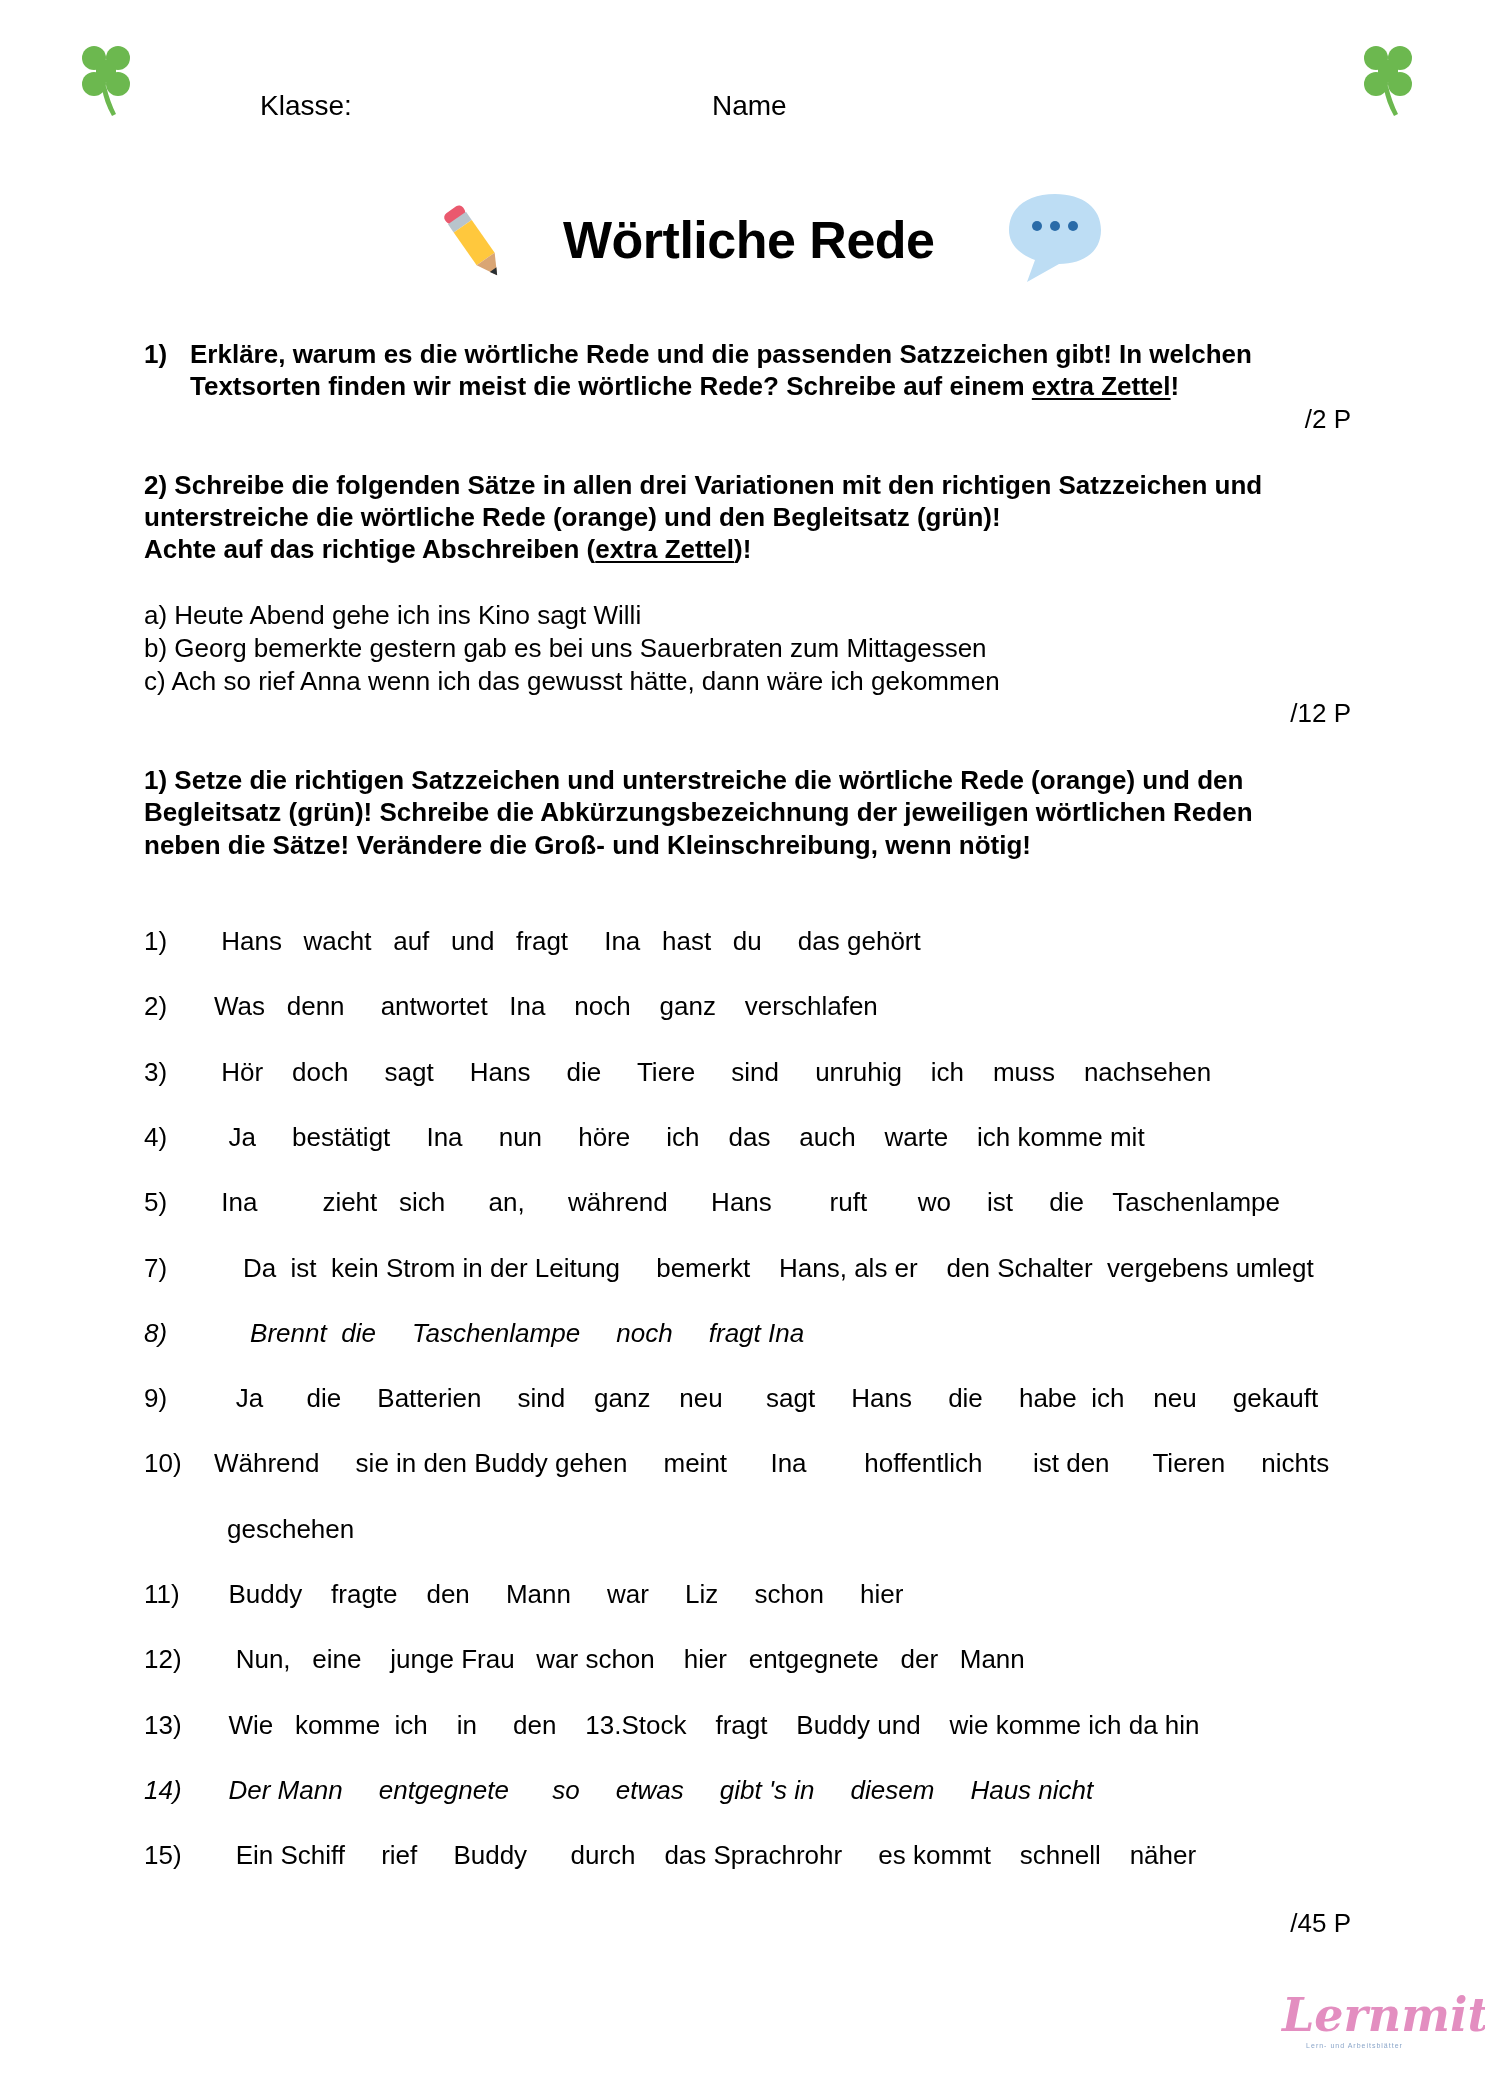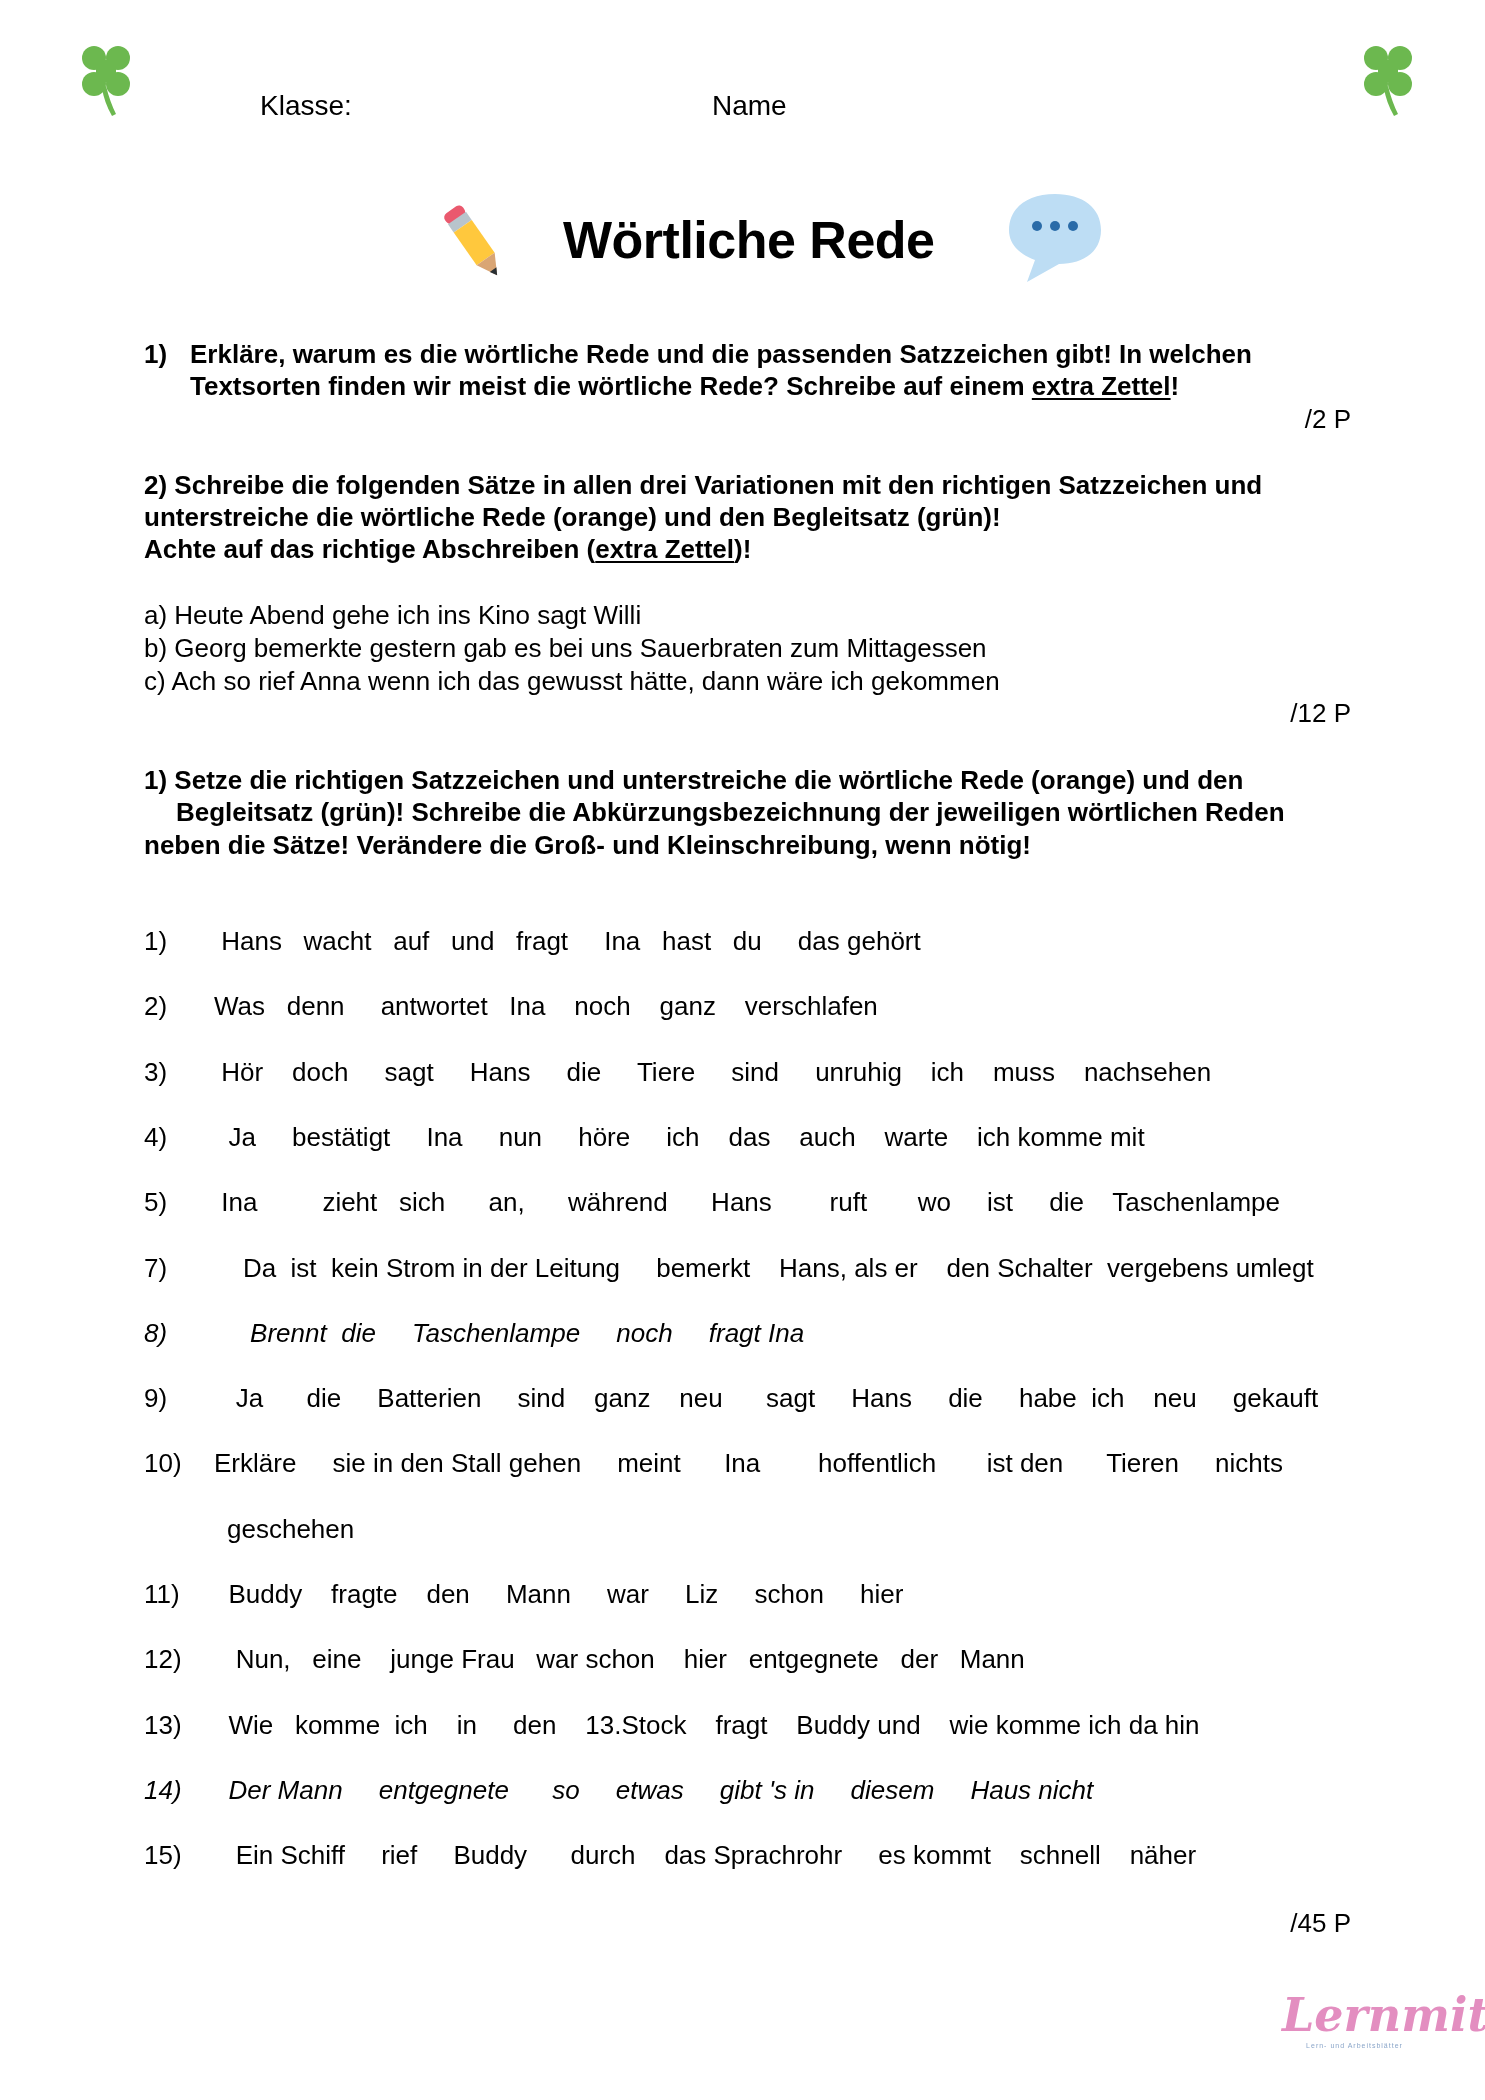--- a/index.html
+++ b/index.html
@@ -78,33 +78,33 @@
   <div class="abs line bold" style="left:144px; top:501px;">unterstreiche die wörtliche Rede (orange) und den Begleitsatz (grün)!</div>
   <div class="abs line bold" style="left:144px; top:533px;"><span>Achte auf das richtige Abschreiben (</span><span class="u">extra Zettel</span><span>)!</span></div>
   <div class="abs line" style="left:144px; top:599px;">a) Heute Abend gehe ich ins Kino sagt Willi</div>
   <div class="abs line" style="left:144px; top:632px;">b) Georg bemerkte gestern gab es bei uns Sauerbraten zum Mittagessen</div>
   <div class="abs line" style="left:144px; top:665px;">c) Ach so rief Anna wenn ich das gewusst hätte, dann wäre ich gekommen</div>
   <div class="abs score" style="right:134px; top:698px;">/12 P</div>
 </div>
 
 <div>
   <div class="abs line bold" style="left:144px; top:764px;">1) Setze die richtigen Satzzeichen und unterstreiche die wörtliche Rede (orange) und den</div>
-  <div class="abs line bold" style="left:144px; top:796px;margin-left:32px;">Begleitsatz (grün)! Schreibe die Abkürzungsbezeichnung der jeweiligen wörtlichen Reden</div>
+  <div class="abs line bold" style="left:144px; top:796px;">Begleitsatz (grün)! Schreibe die Abkürzungsbezeichnung der jeweiligen wörtlichen Reden</div>
   <div class="abs line bold" style="left:144px; top:829px;">neben die Sätze! Verändere die Groß- und Kleinschreibung, wenn nötig!</div>
 
   <div id="exercise-list">
       <div class="ex-row" style="top: 926px;"><span class="ex-num">1)</span><span class="ex-text"> Hans   wacht   auf   und   fragt     Ina   hast   du     das gehört</span></div>
       <div class="ex-row" style="top: 991.3px;"><span class="ex-num">2)</span><span class="ex-text">Was   denn     antwortet   Ina    noch    ganz    verschlafen</span></div>
       <div class="ex-row" style="top: 1056.6px;"><span class="ex-num">3)</span><span class="ex-text"> Hör    doch     sagt     Hans     die     Tiere     sind     unruhig    ich    muss    nachsehen</span></div>
       <div class="ex-row" style="top: 1121.9px;"><span class="ex-num">4)</span><span class="ex-text">  Ja     bestätigt     Ina     nun     höre     ich    das    auch    warte    ich komme mit</span></div>
       <div class="ex-row" style="top: 1187.2px;"><span class="ex-num">5)</span><span class="ex-text"> Ina         zieht   sich      an,      während      Hans        ruft       wo     ist     die    Taschenlampe</span></div>
       <div class="ex-row" style="top: 1252.5px;"><span class="ex-num">7)</span><span class="ex-text">    Da  ist  kein Strom in der Leitung     bemerkt    Hans, als er    den Schalter  vergebens umlegt</span></div>
       <div class="ex-row" style="top: 1317.8px; font-style: italic;"><span class="ex-num">8)</span><span class="ex-text">     Brennt  die     Taschenlampe     noch     fragt Ina</span></div>
       <div class="ex-row" style="top: 1383.1px;"><span class="ex-num">9)</span><span class="ex-text">   Ja      die     Batterien     sind    ganz    neu      sagt     Hans     die     habe  ich    neu     gekauft</span></div>
-      <div class="ex-row" style="top: 1448.4px;"><span class="ex-num">10)</span><span class="ex-text">Erkläre     sie in den Stall gehen     meint      Ina        hoffentlich       ist den      Tieren     nichts</span></div>
+      <div class="ex-row" style="top: 1448.4px;"><span class="ex-num">10)</span><span class="ex-text">Während     sie in den Buddy gehen     meint      Ina        hoffentlich       ist den      Tieren     nichts</span></div>
       <div class="ex-row" style="top: 1513.7px;"><span class="ex-num" style="width: 83px;"></span><span class="ex-text">geschehen</span></div>
       <div class="ex-row" style="top: 1579px;"><span class="ex-num">11)</span><span class="ex-text">  Buddy    fragte    den     Mann     war     Liz     schon     hier</span></div>
       <div class="ex-row" style="top: 1644.3px;"><span class="ex-num">12)</span><span class="ex-text">   Nun,   eine    junge Frau   war schon    hier   entgegnete   der   Mann</span></div>
       <div class="ex-row" style="top: 1709.6px;"><span class="ex-num">13)</span><span class="ex-text">  Wie   komme  ich    in     den    13.Stock    fragt    Buddy und    wie komme ich da hin</span></div>
       <div class="ex-row" style="top: 1774.9px; font-style: italic;"><span class="ex-num">14)</span><span class="ex-text">  Der Mann     entgegnete      so     etwas     gibt 's in     diesem     Haus nicht</span></div>
       <div class="ex-row" style="top: 1840.2px;"><span class="ex-num">15)</span><span class="ex-text">   Ein Schiff     rief     Buddy      durch    das Sprachrohr     es kommt    schnell    näher</span></div>
     </div>
 
   <div class="abs score" style="right:134px; top:1908px;">/45 P</div>
 </div>

